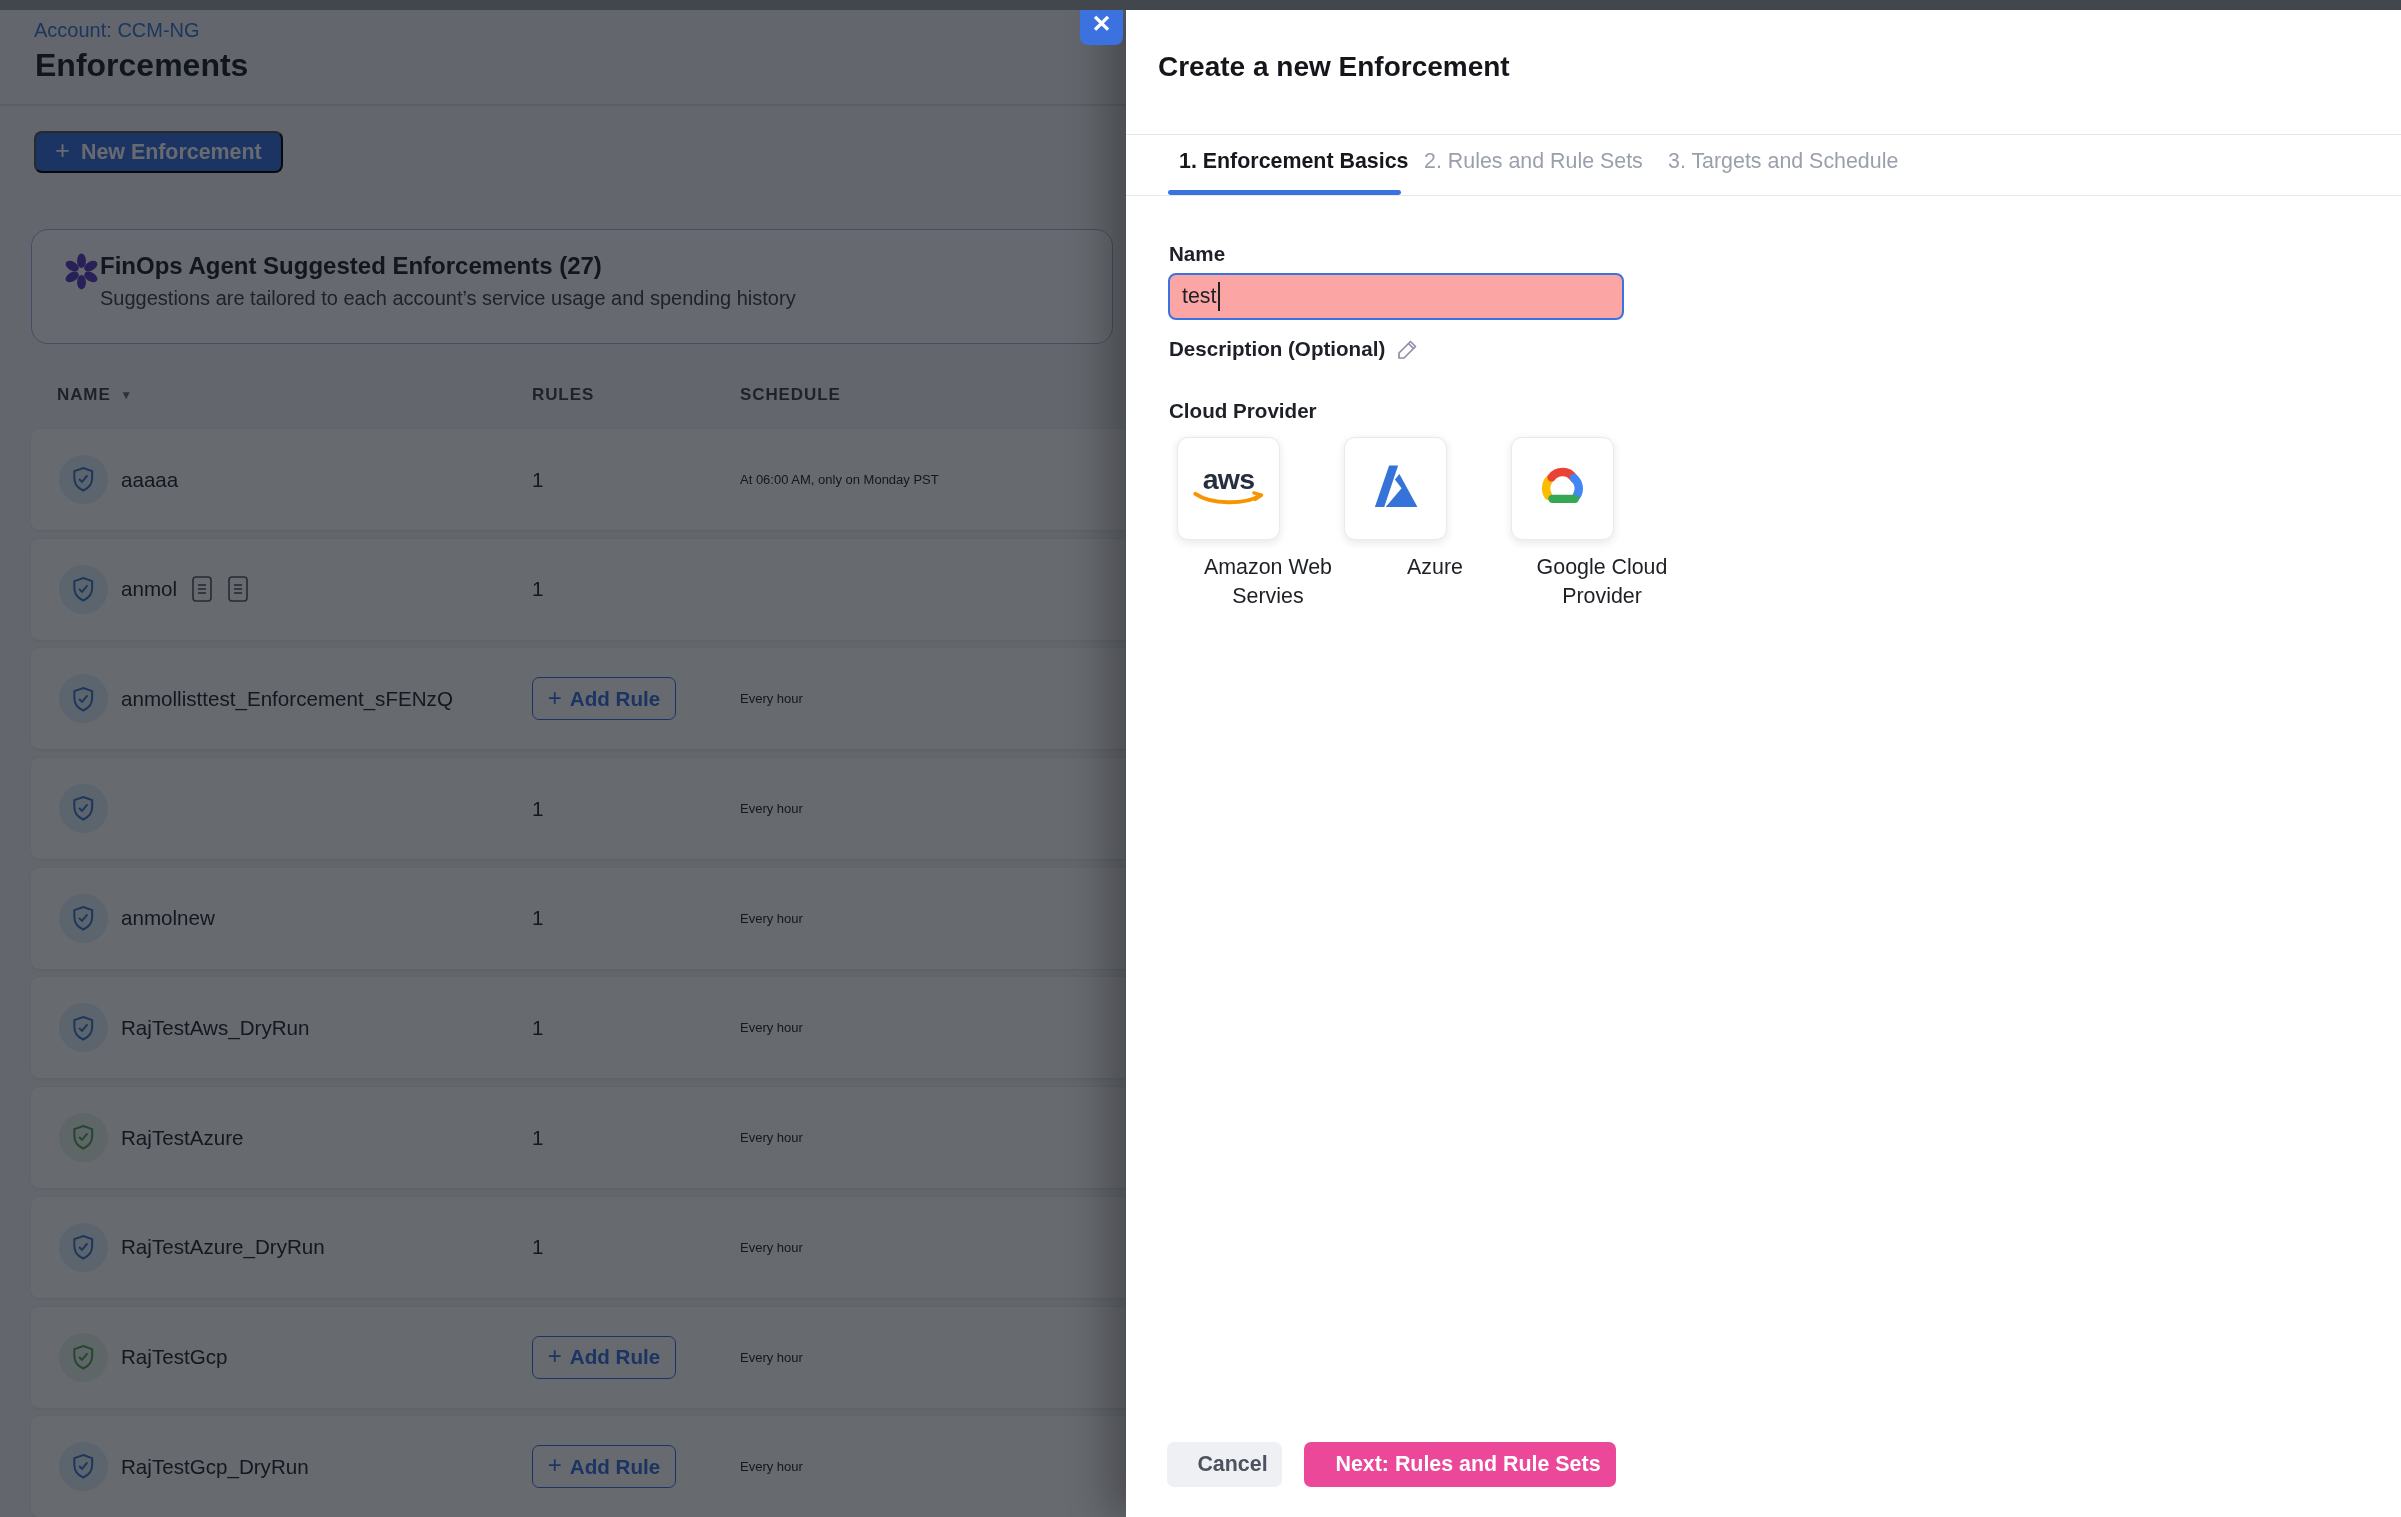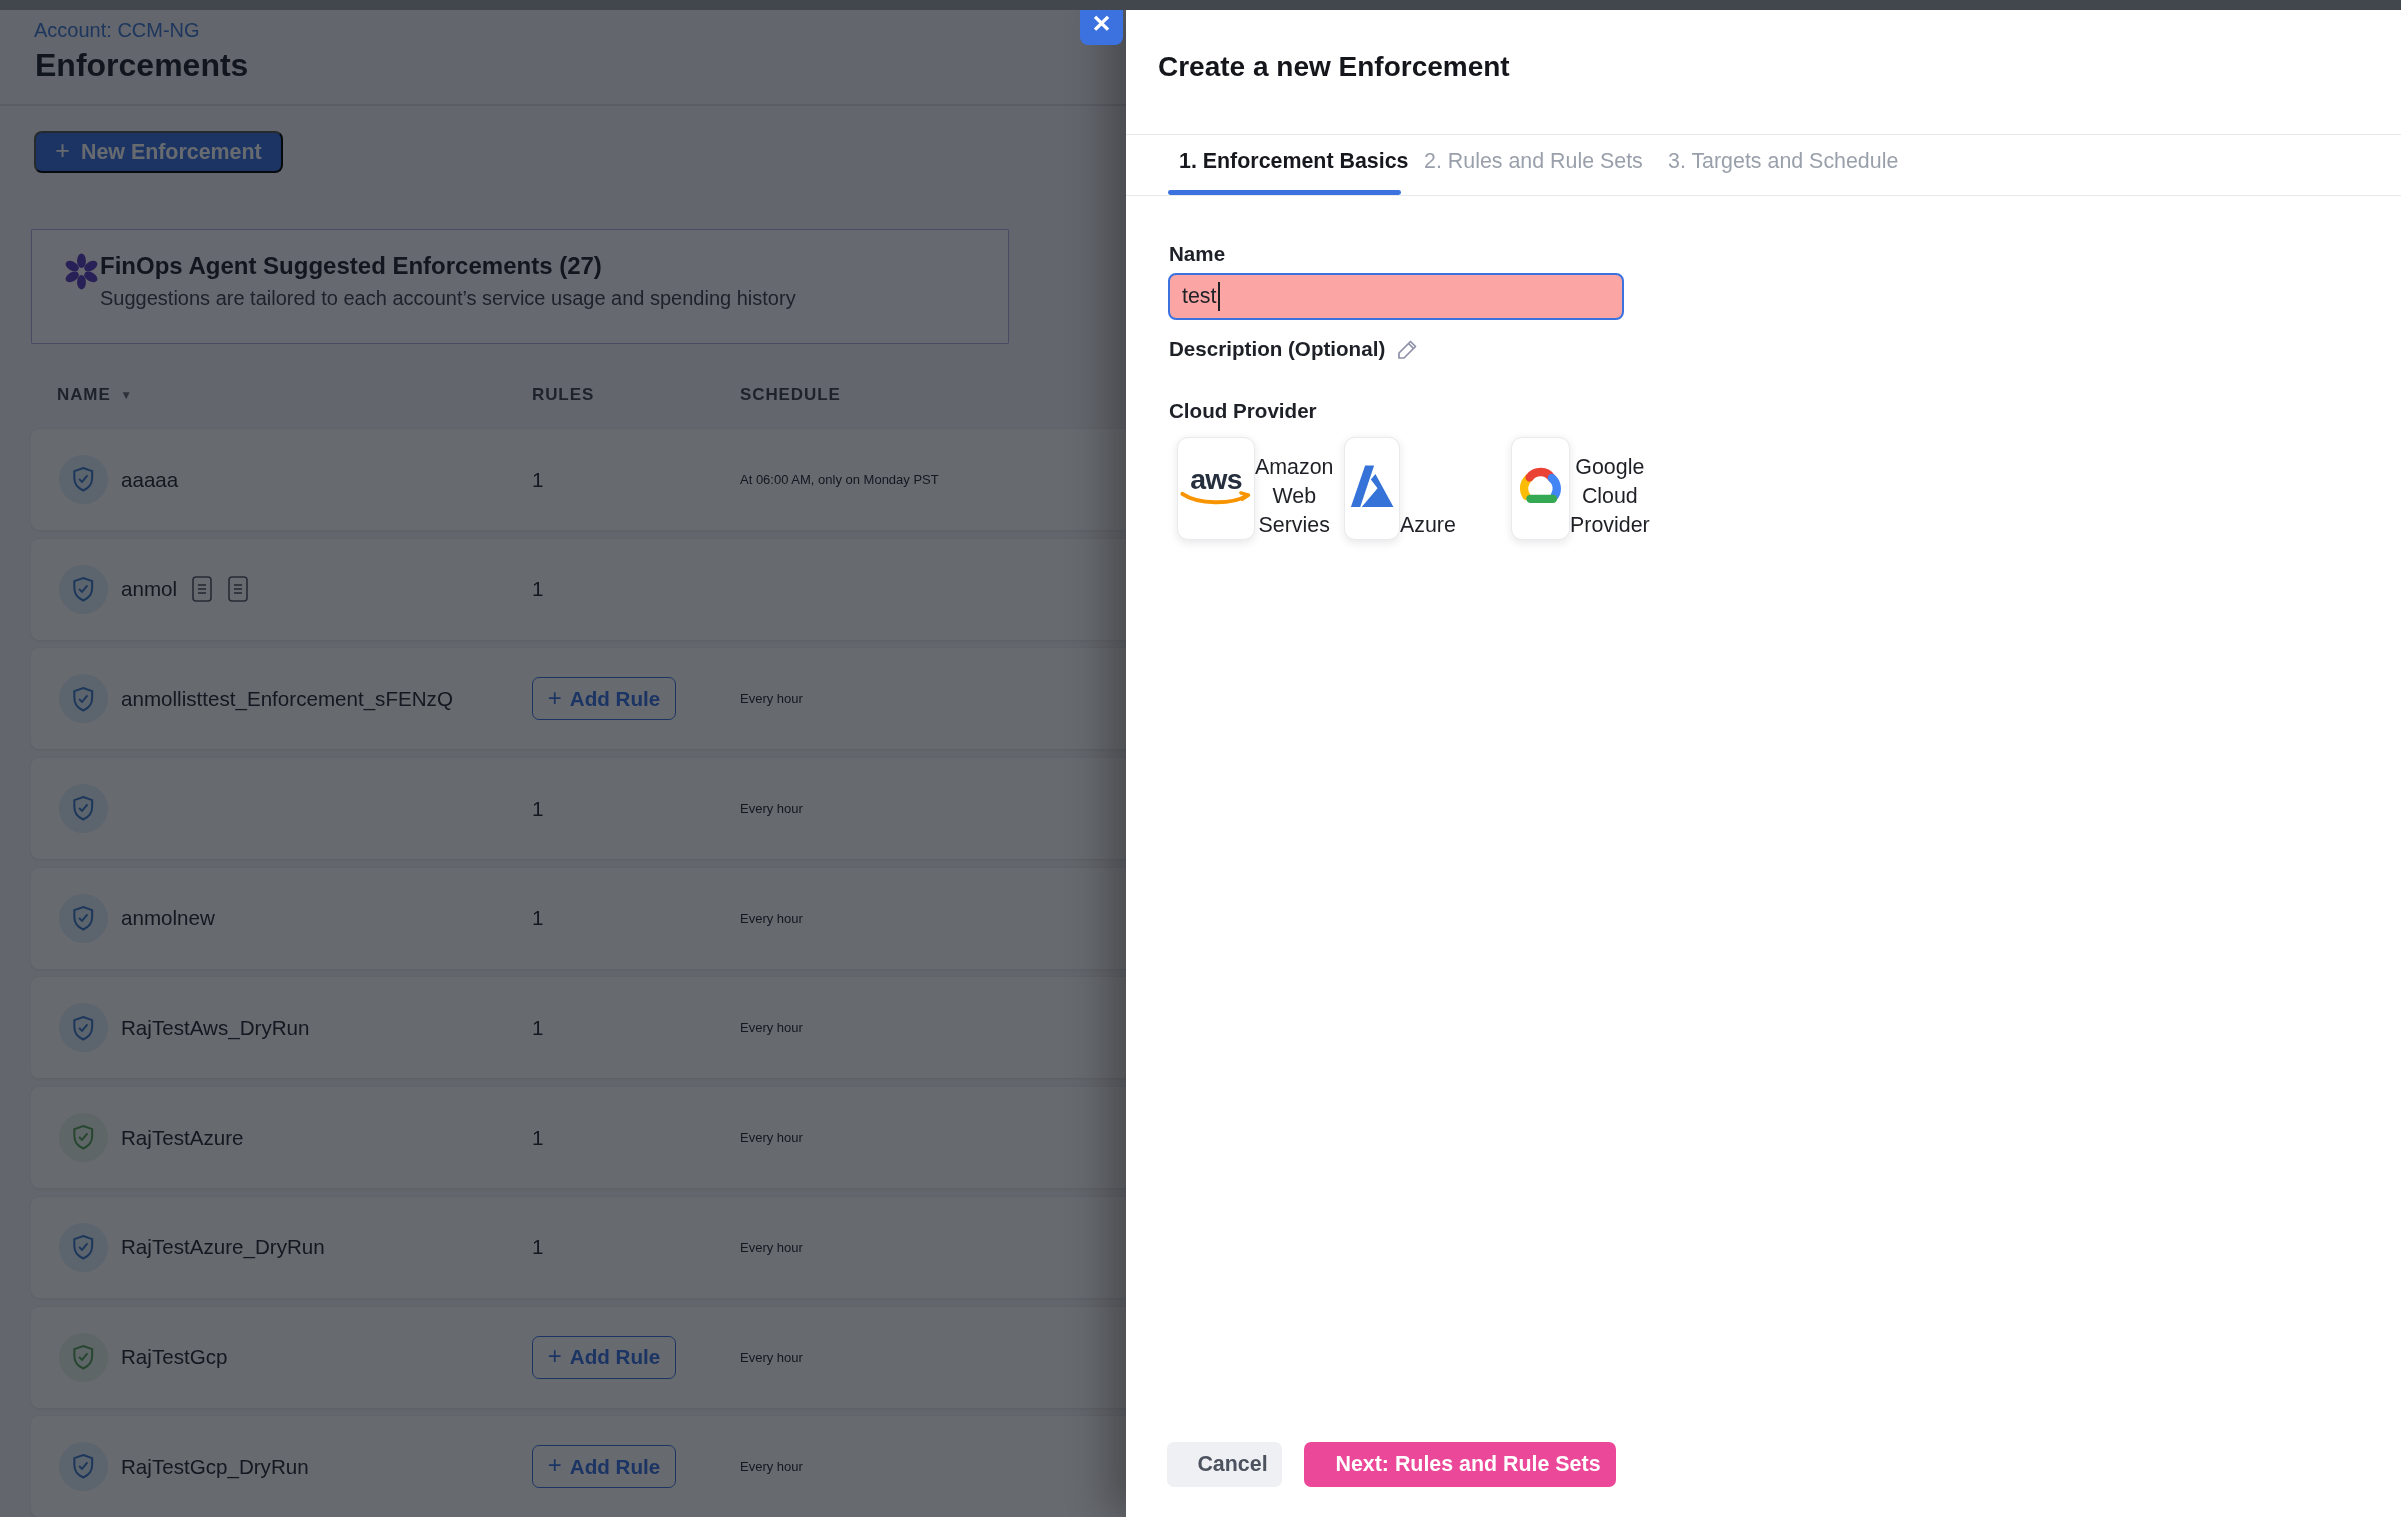--- a/index.html
+++ b/index.html
@@ -9,22 +9,22 @@
   .topstrip{position:absolute;left:0;top:0;width:2401px;height:9.5px;background:#42464d;z-index:60;}
   
   .page{position:absolute;inset:0;z-index:1;}
   .breadcrumb{position:absolute;left:34px;top:19px;font-size:20px;color:#3f78d1;cursor:pointer;}
   .page-title{position:absolute;left:35px;top:47px;font-size:32px;font-weight:700;color:#1e212a;}
   .title-divider{position:absolute;left:0;top:104px;width:2401px;height:1.6px;background:#dcdee3;}
   .new-btn{position:absolute;left:34px;top:131px;width:249px;height:42px;border-radius:8px;
            background:#3b72e0;color:#fff;font-size:21.4px;font-weight:700;
            display:flex;align-items:center;justify-content:center;gap:11px;}
   .new-btn .plus{font-size:25px;font-weight:400;margin-top:-2.4px;}
-  .panel{position:absolute;left:31px;top:229px;width:978px;height:115px;background:#fdfdff;
-         border:1.6px solid #b6abe4;border-radius:1px;box-sizing:border-box;}
+  .panel{position:absolute;left:31px;top:229px;width:1082px;height:115px;background:#fdfdff;
+         border:1.6px solid #b6abe4;border-radius:17px;box-sizing:border-box;}
   .panel-icon{position:absolute;left:28.5px;top:20.6px;width:41px;height:41px;}
   .panel-title{position:absolute;left:68px;top:22px;font-size:24px;font-weight:700;color:#20222a;}
   .panel-sub{position:absolute;left:68px;top:57px;font-size:20px;color:#3f444d;}
   .thead{position:absolute;top:385px;left:0;width:1126px;height:24px;
          font-size:17px;font-weight:700;letter-spacing:0.9px;color:#40444e;}
   .th{position:absolute;top:0;display:flex;align-items:center;gap:9.5px;}
   .th.name{left:57px;} .th.rules{left:532px;} .th.schedule{left:740px;}
   .sortcaret{font-size:12px;color:#6b7078;}
   .rows{position:absolute;left:31px;top:429px;width:1550px;}
   .trow{position:relative;width:1550px;height:101px;margin-bottom:8.7px;background:#ffffff;
@@ -65,21 +65,21 @@
   .flabel{position:absolute;left:43px;font-size:20.6px;font-weight:600;color:#1d2027;}
   .lbl-name{top:242px;} .lbl-cloud{top:399px;}
   .desc-row{position:absolute;left:43px;top:337px;display:flex;align-items:center;gap:11px;
             font-size:20.6px;font-weight:600;color:#1d2027;}
   .pencil{display:inline-flex;color:#8d90a8;}
   .name-input{position:absolute;left:42px;top:273px;width:456px;height:47px;box-sizing:border-box;
               border:2px solid #3b72e0;border-radius:8px;background:#fca5a5;
               display:flex;align-items:center;padding-left:12px;font-size:21.4px;color:#1f2127;}
   .caret{display:inline-block;width:2px;height:28.5px;background:#1f2127;margin-left:1.6px;}
   .providers{position:absolute;left:51px;top:437px;display:flex;gap:64px;}
-  .provider{display:flex;align-items:flex-end;width:103px;}
+  .provider{display:flex;flex-direction:column;align-items:flex-start;width:103px;}
   .pcard{width:103px;height:103px;box-sizing:border-box;background:#fff;border:0.8px solid #e9eaee;
          border-radius:11px;box-shadow:0 2.4px 8px rgba(25,30,45,.10);
          display:flex;align-items:center;justify-content:center;}
   .plabel{margin-top:12.7px;width:182px;text-align:center;font-size:21.4px;line-height:29px;color:#1e2026;}
   .awswrap{display:flex;flex-direction:column;align-items:center;}
   .awstext{font-size:28.5px;font-weight:700;letter-spacing:-0.8px;color:#252f3e;line-height:24px;}
   .footer-btn{position:absolute;top:1442px;height:45px;border:none;border-radius:7.1px;
               font-family:inherit;font-size:21.4px;display:flex;align-items:center;justify-content:center;padding-left:22px;}
   .cancel-btn{left:41px;width:115px;background:#eef0f4;color:#4d535e;font-weight:600;}
   .next-btn{left:178px;width:312px;background:#ec4899;color:#fff;font-weight:700;}

